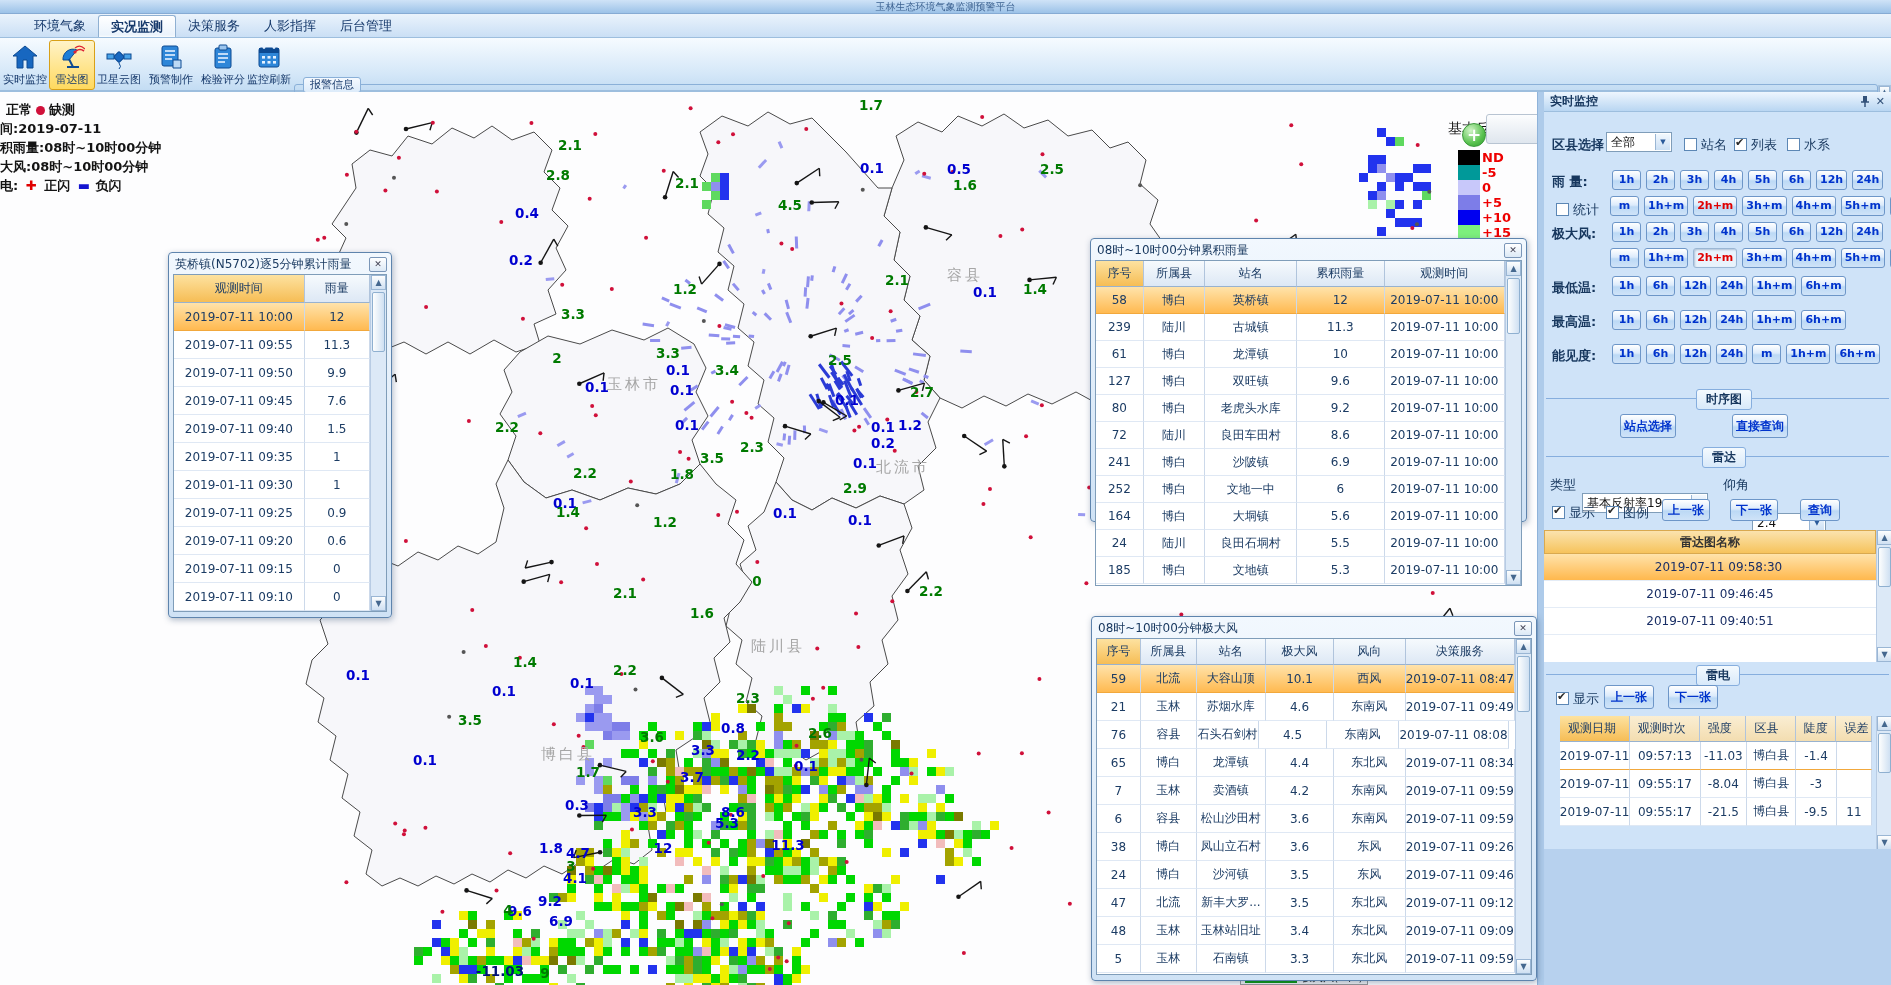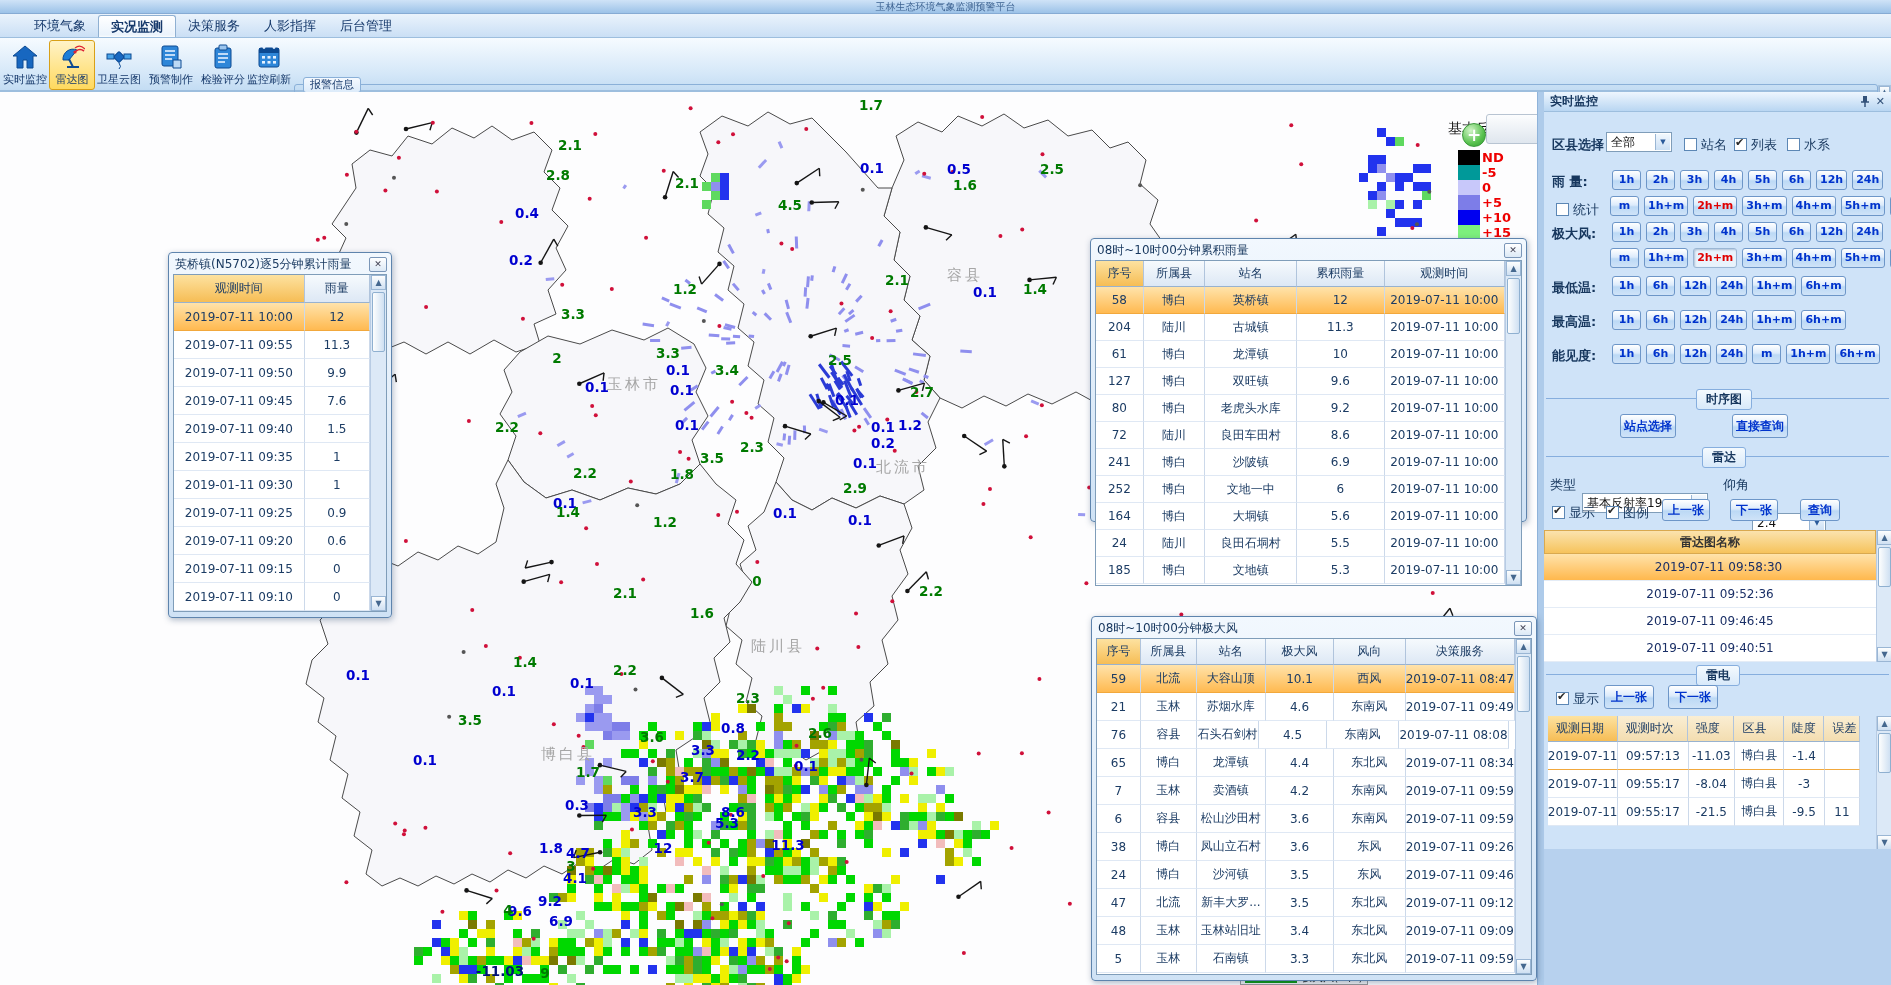--- a/index.html
+++ b/index.html
@@ -1599,20 +1599,35 @@
       </g>
       <g>
         <text x="634" y="297" fill="#a6a6a6" font-size="15" letter-spacing="3" text-anchor="middle" font-family="DejaVu Sans,sans-serif">玉林市</text>
         <text x="903" y="380" fill="#a6a6a6" font-size="15" letter-spacing="3" text-anchor="middle" font-family="DejaVu Sans,sans-serif">北流市</text>
         <text x="965" y="188" fill="#a6a6a6" font-size="15" letter-spacing="3" text-anchor="middle" font-family="DejaVu Sans,sans-serif">容县</text>
         <text x="778" y="559" fill="#a6a6a6" font-size="15" letter-spacing="3" text-anchor="middle" font-family="DejaVu Sans,sans-serif">陆川县</text>
         <text x="568" y="667" fill="#a6a6a6" font-size="15" letter-spacing="3" text-anchor="middle" font-family="DejaVu Sans,sans-serif">博白县</text>
       </g>
     </svg>
 
+  <div class="map-legend">
+    <div>
+      <span>正常</span><span class="dot"></span><span>缺测</span>
+    </div>
+    <div style="margin-left:-6px">间:2019-07-11</div>
+    <div style="margin-left:-6px">积雨量:08时~10时00分钟</div>
+    <div style="margin-left:-6px">大风:08时~10时00分钟</div>
+    <div style="margin-left:-6px">
+      <span>电:</span>
+      <span class="plus">✚</span>
+      <span>正闪</span>
+      <span class="minus">▬</span>
+      <span>负闪</span>
+    </div>
+  </div>
 
   <div class="radar-legend">
     <div class="rl-title">基本反</div>
     <div class="rl-widget"></div>
     <div class="rl-plus">+</div>
     <div class="rl-items">
 
     <div class="rl-row">
           <div class="rl-sw rswatch" style="background: rgb(0, 0, 0);"></div>
           <div class="rl-lb">ND</div>
@@ -1730,21 +1745,21 @@
       <div>
 
       <div class="trow" style="height:27px" data-sel="1">
             <div class="tc" style="width:48px">58</div>
             <div class="tc" style="width:62px">博白</div>
             <div class="tc" style="width:92px">英桥镇</div>
             <div class="tc" style="width:88px">12</div>
             <div class="tc" style="width:121px">2019-07-11 10:00</div>
           </div>
           <div class="trow" style="height:27px">
-            <div class="tc" style="width:48px">204</div>
+            <div class="tc" style="width:48px">239</div>
             <div class="tc" style="width:62px">陆川</div>
             <div class="tc" style="width:92px">古城镇</div>
             <div class="tc" style="width:88px">11.3</div>
             <div class="tc" style="width:121px">2019-07-11 10:00</div>
           </div>
           <div class="trow" style="height:27px">
             <div class="tc" style="width:48px">61</div>
             <div class="tc" style="width:62px">博白</div>
             <div class="tc" style="width:92px">龙潭镇</div>
             <div class="tc" style="width:88px">10</div>
@@ -2066,39 +2081,38 @@
     <span class="cb" data-on="1"></span><span class="cblabel">图例</span>
   </div>
   <span class="pbtn p-abs" style="left:118px;top:407px;height:22px;line-height:20px;min-width:48px;font-size:12px">上一张</span>
   <span class="pbtn p-abs" style="left:186px;top:407px;height:22px;line-height:20px;min-width:48px;font-size:12px">下一张</span>
   <span class="pbtn p-abs" style="left:256px;top:407px;height:22px;line-height:20px;min-width:40px;font-size:12px">查询</span>
 
   <div class="plist-head p-abs" style="left:0;top:438px;width:332px;height:24px">雷达图名称</div>
   <div class="p-abs" style="left:0;top:462px;width:332px;height:108px;overflow:hidden;background:#fff">
 
   <div class="plist-row" data-sel="1">2019-07-11 09:58:30</div>
-      <div class="plist-row">2019-07-11 09:52:36</div>
       <div class="plist-row">2019-07-11 09:46:45</div>
       <div class="plist-row">2019-07-11 09:40:51</div>
     </div>
   <div class="vscroll p-abs" style="left:332px;top:438px;width:15px;height:132px;bottom:auto">
     <div class="ar up">▲</div>
     <div class="thumb" style="top:17px;height:40px"></div>
     <div class="ar dn">▼</div>
   </div>
 
   <div class="group-line p-abs" style="left:2px;top:582px;width:343px"></div>
   <div class="group-tab" style="left:152px;top:573px">雷电</div>
   <div class="p-abs" style="left:12px;top:596px">
     <span class="cb" data-on="1"></span><span class="cblabel">显示</span>
   </div>
   <span class="pbtn p-abs" style="left:60px;top:593px;height:24px;line-height:22px;min-width:50px;font-size:12px">上一张</span>
   <span class="pbtn p-abs" style="left:124px;top:593px;height:24px;line-height:22px;min-width:50px;font-size:12px">下一张</span>
 
-  <div class="p-abs ltable" style="left:4px;top:624px;width:312px;overflow:hidden">
+  <div class="p-abs ltable" style="left:16px;top:624px;width:312px;overflow:hidden">
     <div class="thead" style="height:26px">
       <div class="hc" style="width:80px">观测日期</div>
       <div class="hc" style="width:80px">观测时次</div>
       <div class="hc" style="width:53px">强度</div>
       <div class="hc" style="width:56px">区县</div>
       <div class="hc" style="width:46px">陡度</div>
       <div class="hc" style="width:40px">误差</div>
     </div>
     <div>
 

